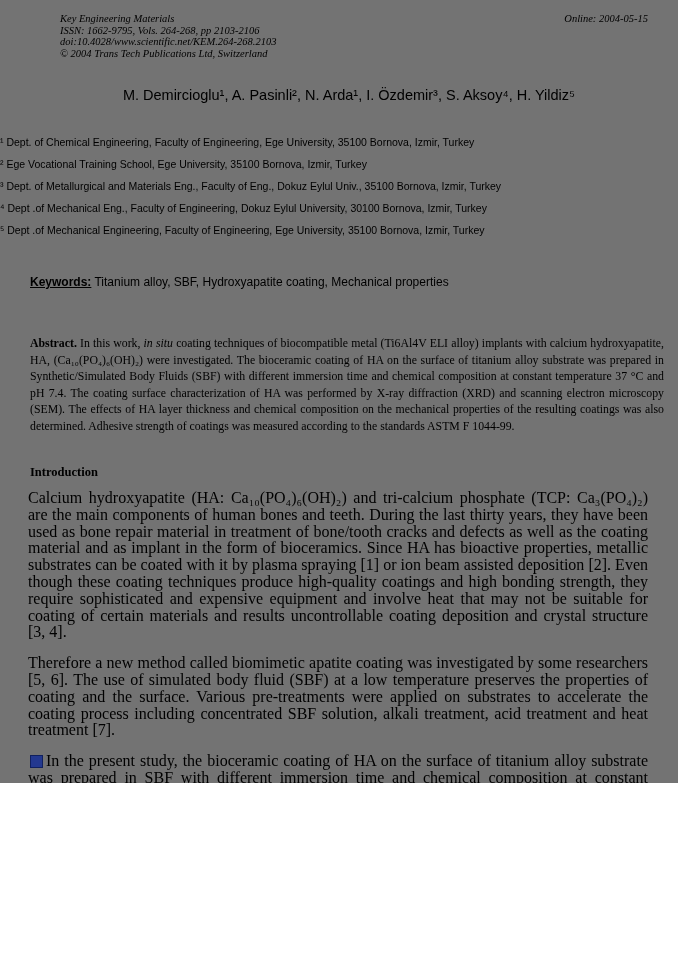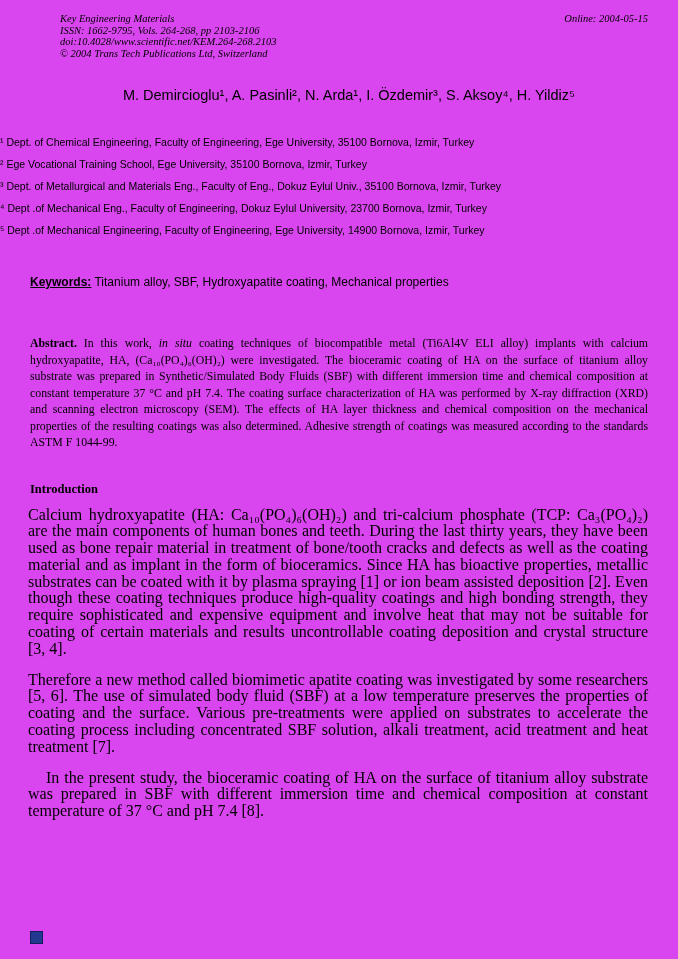--- a/index.html
+++ b/index.html
@@ -1,21 +1,21 @@
 <!DOCTYPE html>
 <html><head>
 <meta charset="utf-8">
 <style>
   html, body { margin: 0; padding: 0; background: #ffffff; }
   .page {
     position: relative;
     width: 678px;
-    height: 959px;
+    height: 783px;
     margin: 0 auto;
-    background: #d946ef;
+    background: #737373;
     box-sizing: border-box;
     overflow: hidden;
     font-family: "Liberation Serif", serif;
     color: #000000;
   }
   
   .header {
     display: flex;
     justify-content: space-between;
     align-items: flex-start;
@@ -63,21 +63,21 @@
     font-family: "Liberation Sans", sans-serif;
     font-size: 12px;
     line-height: 14px;
   }
   .keywords .kw-label {
     font-weight: bold;
     text-decoration: underline;
   }
   
   .abstract {
-    margin: 46px 30px 0 30px;
+    margin: 46px 14px 0 30px;
     font-size: 11.8px;
     line-height: 16.5px;
     text-align: justify;
   }
   .abstract .abs-label { font-weight: bold; }
   .abstract .abs-italic { font-style: italic; }
   .section-heading {
     margin: 30px 30px 0 30px;
     font-weight: bold;
     font-size: 12.5px;
@@ -118,22 +118,22 @@
     <div class="header-right">Online: 2004-05-15</div>
   </div>
 
 
   <div class="authors">M. Demircioglu¹, A. Pasinli², N. Arda¹, I. Özdemir³, S. Aksoy⁴, H. Yildiz⁵</div>
 
   <div class="affiliations">
     <div>¹ Dept. of Chemical Engineering, Faculty of Engineering, Ege University, 35100 Bornova, Izmir, Turkey</div>
     <div>² Ege Vocational Training School, Ege University, 35100 Bornova, Izmir, Turkey</div>
     <div>³ Dept. of Metallurgical and Materials Eng., Faculty of Eng., Dokuz Eylul Univ., 35100 Bornova, Izmir, Turkey</div>
-    <div>⁴ Dept .of Mechanical Eng., Faculty of Engineering, Dokuz Eylul University, 23700 Bornova, Izmir, Turkey</div>
-    <div>⁵ Dept .of Mechanical Engineering, Faculty of Engineering, Ege University, 14900 Bornova, Izmir, Turkey</div>
+    <div>⁴ Dept .of Mechanical Eng., Faculty of Engineering, Dokuz Eylul University, 30100 Bornova, Izmir, Turkey</div>
+    <div>⁵ Dept .of Mechanical Engineering, Faculty of Engineering, Ege University, 35100 Bornova, Izmir, Turkey</div>
   </div>
 
   <div class="keywords">
     <span class="kw-label">Keywords:</span><span> Titanium alloy, SBF, Hydroxyapatite coating, Mechanical properties</span>
   </div>
 
   <div class="abstract">
     <span class="abs-label">Abstract.</span><span> In this work, </span><span class="abs-italic">in situ</span><span> coating techniques of biocompatible metal (Ti6Al4V ELI alloy) implants with calcium hydroxyapatite, HA, (Ca₁₀(PO₄)₆(OH)₂) were investigated. The bioceramic coating of HA on the surface of titanium alloy substrate was prepared in Synthetic/Simulated Body Fluids (SBF) with different immersion time and chemical composition at constant temperature 37 °C and pH 7.4. The coating surface characterization of HA was performed by X-ray diffraction (XRD) and scanning electron microscopy (SEM). The effects of HA layer thickness and chemical composition on the mechanical properties of the resulting coatings was also determined. Adhesive strength of coatings was measured according to the standards ASTM F 1044-99.</span>
   </div>
 

